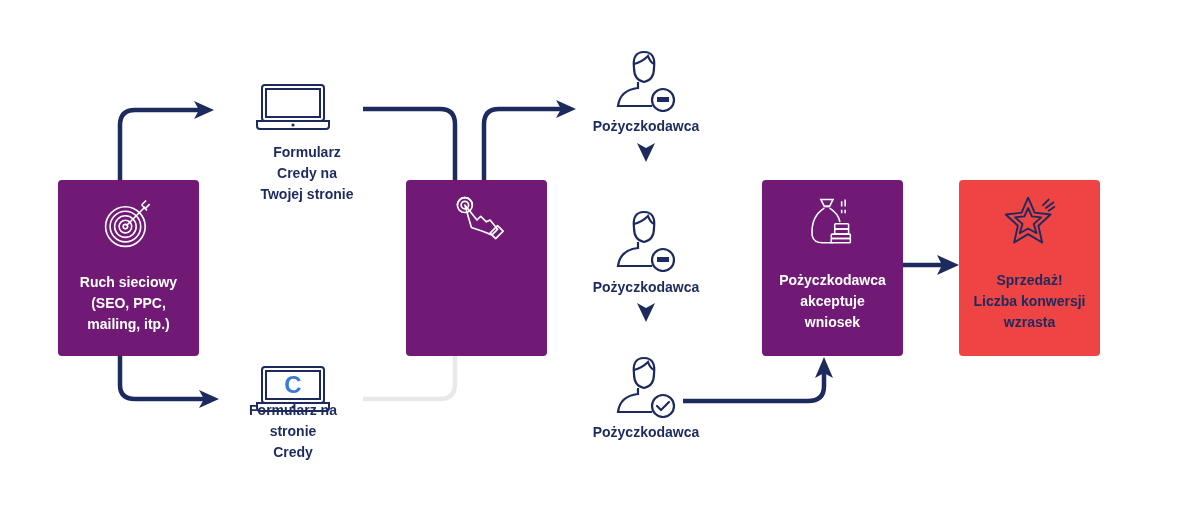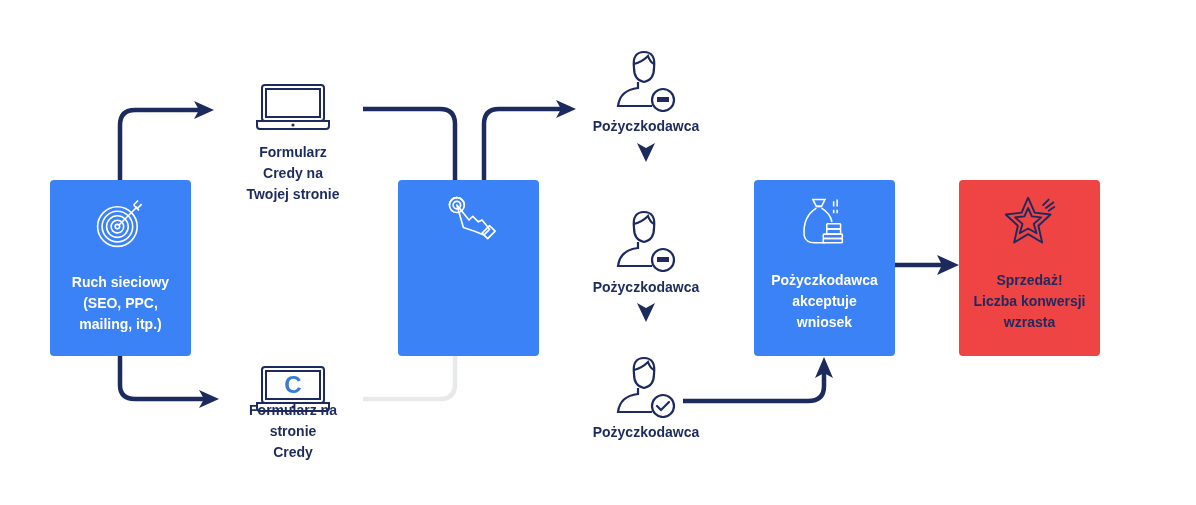--- a/index.html
+++ b/index.html
@@ -1,20 +1,20 @@
 <!DOCTYPE html>
 <html><head>
 <meta charset="utf-8">
 <style>
   html, body { margin:0; padding:0; background:#ffffff; }
   body { width:1196px; height:505px; position:relative; overflow:hidden;
          font-family:"Liberation Sans", sans-serif; }
   .box { position:absolute; border-radius:4px; display:flex; flex-direction:column;
          align-items:center; box-sizing:border-box; }
-  .box.navy { background:#3b82f6; color:#ffffff; }
+  .box.navy { background:#701a75; color:#ffffff;margin-left:8px; }
   .box.teal { background:#ef4444; color:#1c2a5e; }
   .box .icon { margin-top:14px; width:60px; height:60px; }
   .box .label { margin-top:18px; text-align:center; font-weight:bold; font-size:14px; line-height:21px; white-space:pre-line; }
   .node { position:absolute; text-align:center; color:#1c2a5e; font-weight:bold; font-size:14px; line-height:21px; white-space:pre-line; }
   .lender-label { position:absolute; width:140px; text-align:center; color:#1c2a5e; font-weight:bold; font-size:14px; }
   svg.layer { position:absolute; left:0; top:0; }
   .abs { position:absolute; }
 </style>
 </head>
 <body>
@@ -69,21 +69,21 @@
 <div class="abs" style="left:256px;top:84px;width:74px;height:46px;">
   <svg width="74" height="46" viewBox="0 0 74 46">
     <g fill="none" stroke="#1c2a5e" stroke-width="2">
       <rect x="6" y="1" width="62" height="36" rx="3"></rect>
         <rect x="10" y="5" width="54" height="28"></rect>
       <path d="M1,37 H73 V42 Q73,45 70,45 H4 Q1,45 1,42 Z"></path>
     </g>
     <circle cx="37" cy="41" r="1.6" fill="#1c2a5e"></circle>
   </svg>
 </div>
-<div class="node" style="left:228px;top:142px;width:130px;">Formularz
+<div class="node" style="left:242px;top:142px;width:130px;">Formularz
 Credy na
 Twojej stronie</div>
 
 <div class="abs" style="left:256px;top:366px;width:74px;height:46px;">
   <svg width="74" height="46" viewBox="0 0 74 46">
     <g fill="none" stroke="#1c2a5e" stroke-width="2">
       <rect x="6" y="1" width="62" height="36" rx="3"></rect>
         <rect x="10" y="5" width="54" height="28"></rect>
       <path d="M1,37 H73 V42 Q73,45 70,45 H4 Q1,45 1,42 Z"></path>
     </g>

